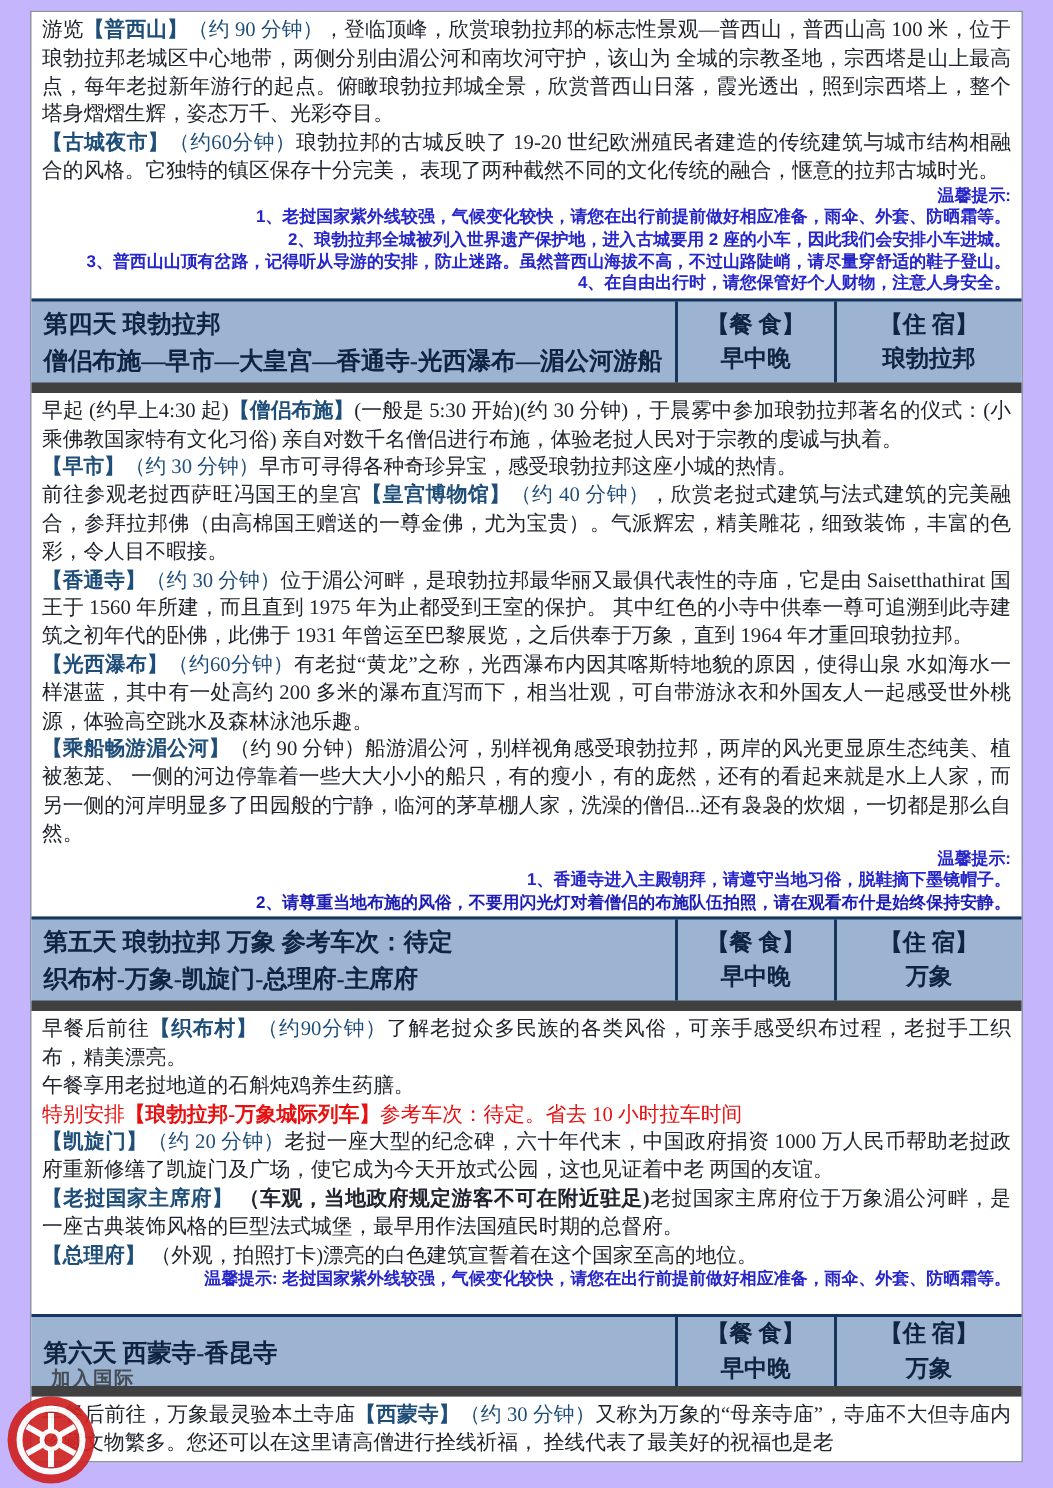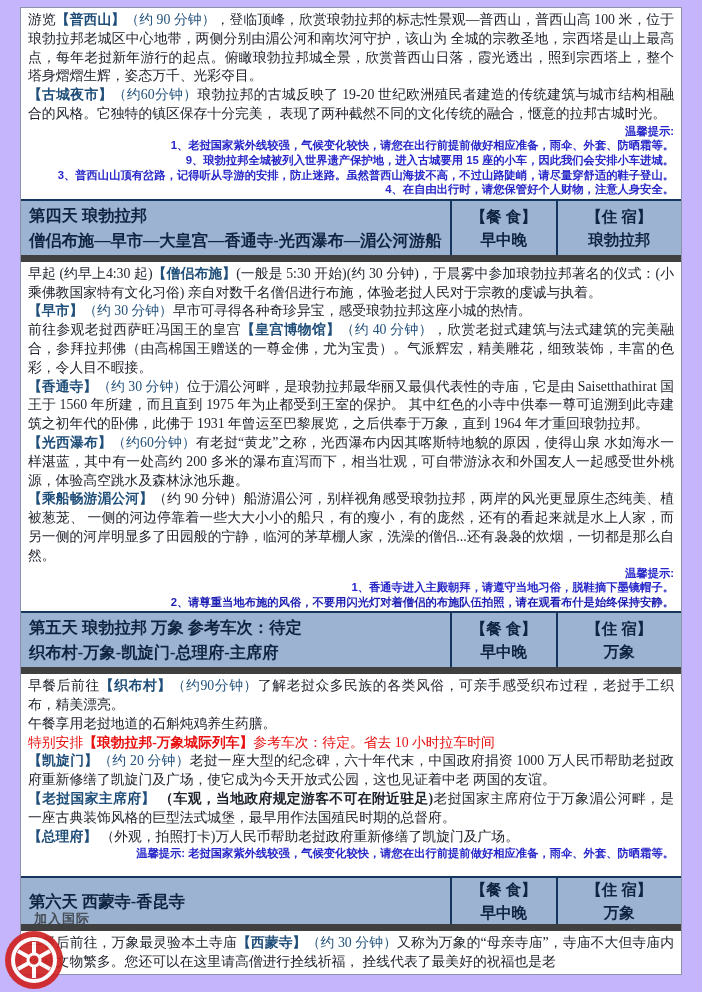--- a/index.html
+++ b/index.html
@@ -58,21 +58,21 @@
 <body>
 
 <div class="page">
   <div class="doc">
 
     <section class="sec">
         <p class="para "><span>游览</span><span class="name">【普西山】</span><span class="dur">（约 90 分钟）</span><span>，登临顶峰，欣赏琅勃拉邦的标志性景观—普西山，普西山高 100 米，位于琅勃拉邦老城区中心地带，两侧分别由湄公河和南坎河守护，该山为 全城的宗教圣地，宗西塔是山上最高点，每年老挝新年游行的起点。俯瞰琅勃拉邦城全景，欣赏普西山日落，霞光透出，照到宗西塔上，整个塔身熠熠生辉，姿态万千、光彩夺目。</span></p>
         <p class="para "><span class="name">【古城夜市】</span><span class="dur">（约60分钟）</span><span>琅勃拉邦的古城反映了 19-20 世纪欧洲殖民者建造的传统建筑与城市结构相融合的风格。它独特的镇区保存十分完美， 表现了两种截然不同的文化传统的融合，惬意的拉邦古城时光。</span></p>
         <p class="para tip"><span>温馨提示:</span></p>
         <p class="para tip"><span>1、老挝国家紫外线较强，气候变化较快，请您在出行前提前做好相应准备，雨伞、外套、防晒霜等。</span></p>
-        <p class="para tip"><span>9、琅勃拉邦全城被列入世界遗产保护地，进入古城要用 15 座的小车，因此我们会安排小车进城。</span></p>
+        <p class="para tip"><span>2、琅勃拉邦全城被列入世界遗产保护地，进入古城要用 2 座的小车，因此我们会安排小车进城。</span></p>
         <p class="para tip"><span>3、普西山山顶有岔路，记得听从导游的安排，防止迷路。虽然普西山海拔不高，不过山路陡峭，请尽量穿舒适的鞋子登山。</span></p>
         <p class="para tip"><span>4、在自由出行时，请您保管好个人财物，注意人身安全。</span></p>
       </section>
 
     <div class="day-header">
       <div class="dh-left">
         <div class="dh-title">第四天  琅勃拉邦</div>
         <div class="dh-route">僧侣布施—早市—大皇宫—香通寺-光西瀑布—湄公河游船</div>
       </div>
       <div class="dh-cell dh-meals">
@@ -111,21 +111,21 @@
         <div>万象</div>
       </div>
     </div>
 
     <section class="sec">
         <p class="para "><span>早餐后前往</span><span class="name">【织布村】</span><span class="dur">（约90分钟）</span><span>了解老挝众多民族的各类风俗，可亲手感受织布过程，老挝手工织布，精美漂亮。</span></p>
         <p class="para "><span>午餐享用老挝地道的石斛炖鸡养生药膳。</span></p>
         <p class="para "><span class="red">特别安排</span><span class="redname">【琅勃拉邦-万象城际列车】</span><span class="red">参考车次：待定。省去 10 小时拉车时间</span></p>
         <p class="para "><span class="name">【凯旋门】</span><span class="dur">（约 20 分钟）</span><span>老挝一座大型的纪念碑，六十年代末，中国政府捐资 1000 万人民币帮助老挝政府重新修缮了凯旋门及广场，使它成为今天开放式公园，这也见证着中老 两国的友谊。</span></p>
         <p class="para "><span class="name">【老挝国家主席府】</span><span class="bold"> （车观，当地政府规定游客不可在附近驻足)</span><span>老挝国家主席府位于万象湄公河畔，是 一座古典装饰风格的巨型法式城堡，最早用作法国殖民时期的总督府。</span></p>
-        <p class="para "><span class="name">【总理府】</span><span> （外观，拍照打卡)</span><span>万人民币帮助老挝政府重新修缮了凯旋门及广场。</span></p>
+        <p class="para "><span class="name">【总理府】</span><span> （外观，拍照打卡)</span><span>漂亮的白色建筑宣誓着在这个国家至高的地位。</span></p>
         <p class="para tip"><span>温馨提示: 老挝国家紫外线较强，气候变化较快，请您在出行前提前做好相应准备，雨伞、外套、防晒霜等。</span></p>
       </section>
 
     <div class="gap"></div>
 
     <div class="day-header">
       <div class="dh-left">
         <div class="dh-title">第六天  西蒙寺-香昆寺</div>
       </div>
       <div class="dh-cell dh-meals">

